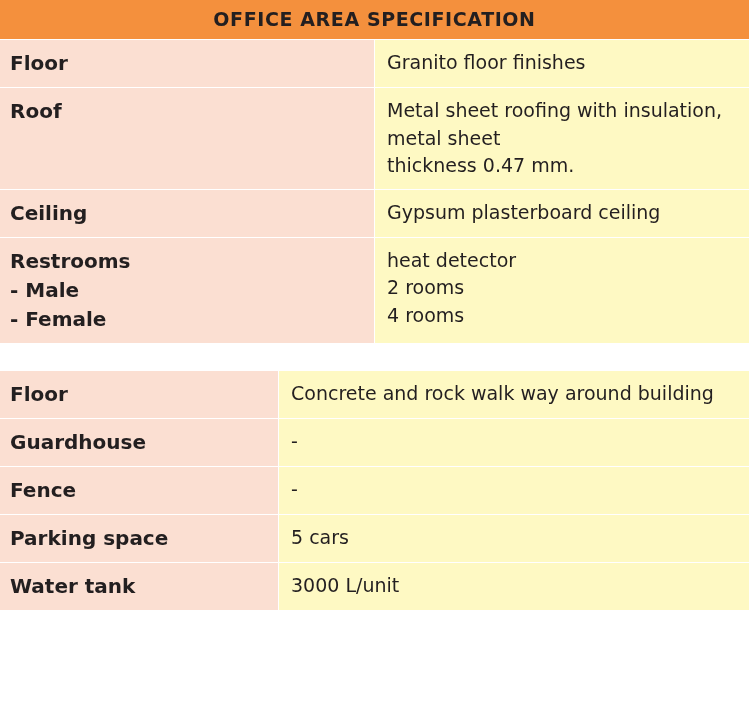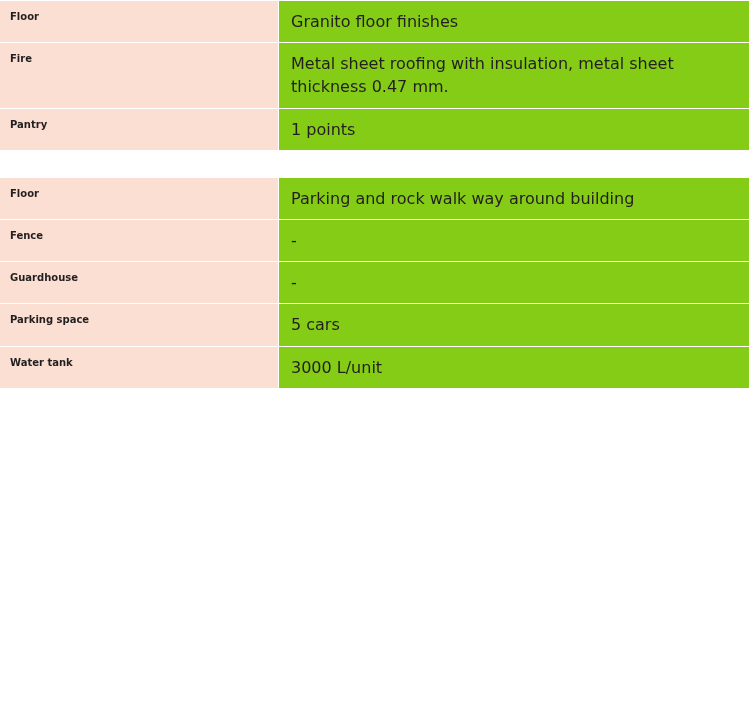--- a/index.html
+++ b/index.html
@@ -35,28 +35,28 @@
   }
   .spec-table td {
     border-top: 1px solid #ffffff;
     border-bottom: 1px solid #ffffff;
     vertical-align: top;
   }
   .label-cell {
     width: 268px;
     background: #fbdfd2;
     font-weight: bold;
-    font-size: 10px;
+    font-size: 20px;
     padding: 9px 0 9px 10px;
     line-height: 1.45;
     white-space: pre-line;
   }
   .value-cell {
-    background: #84cc16;
-    font-size: 16px;
+    background: #fef9c3;
+    font-size: 19px;
     padding: 9px 18px 9px 12px;
     line-height: 1.45;
     white-space: pre-line;
     border-left: 1px solid #ffffff;
   }
   .gap {
     height: 26px;
     background: #ffffff;
   }
   .table2 .label-cell,
@@ -66,49 +66,60 @@
   }
 </style>
 </head>
 <body>
 
 <div class="page">
 
   <table class="spec-table table1">
     <tbody>
       <tr>
+        <td class="title-cell" colspan="2">OFFICE AREA SPECIFICATION</td>
+      </tr>
+      <tr>
         <td class="label-cell">Floor</td>
         <td class="value-cell">Granito floor finishes</td>
       </tr>
       <tr>
-        <td class="label-cell">Fire</td>
+        <td class="label-cell">Roof</td>
         <td class="value-cell">Metal sheet roofing with insulation, metal sheet
 thickness 0.47 mm.</td>
       </tr>
       <tr>
-        <td class="label-cell">Pantry</td>
-        <td class="value-cell">1 points</td>
+        <td class="label-cell">Ceiling</td>
+        <td class="value-cell">Gypsum plasterboard ceiling</td>
+      </tr>
+      <tr>
+        <td class="label-cell">Restrooms
+     - Male
+     - Female</td>
+        <td class="value-cell">heat detector
+2 rooms
+4 rooms</td>
       </tr>
     </tbody>
   </table>
 
   <div class="gap"></div>
 
   <table class="spec-table table2">
     <tbody>
       <tr>
         <td class="label-cell">Floor</td>
-        <td class="value-cell">Parking and rock walk way around building</td>
+        <td class="value-cell">Concrete and rock walk way around building</td>
+      </tr>
+      <tr>
+        <td class="label-cell">Guardhouse</td>
+        <td class="value-cell">-</td>
       </tr>
       <tr>
         <td class="label-cell">Fence</td>
-        <td class="value-cell">-</td>
-      </tr>
-      <tr>
-        <td class="label-cell">Guardhouse</td>
         <td class="value-cell">-</td>
       </tr>
       <tr>
         <td class="label-cell">Parking space</td>
         <td class="value-cell">5 cars</td>
       </tr>
       <tr>
         <td class="label-cell">Water tank</td>
         <td class="value-cell">3000 L/unit</td>
       </tr>

